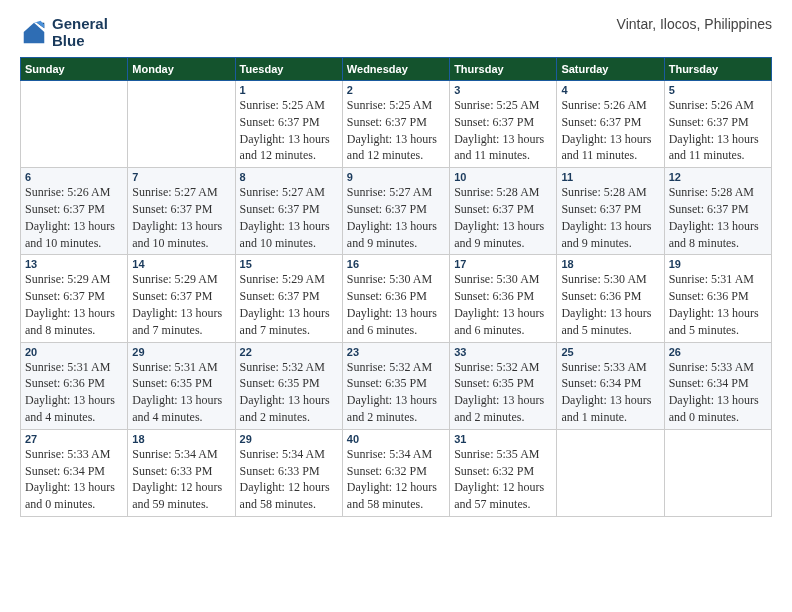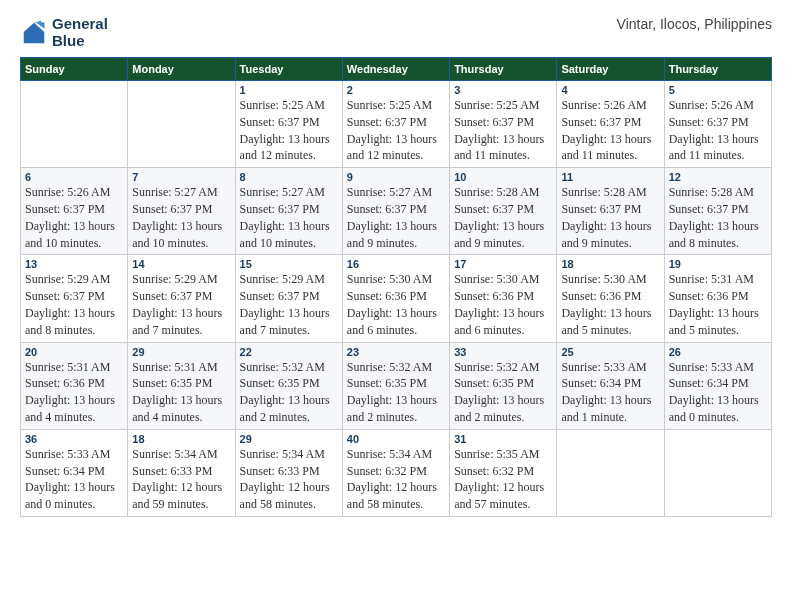--- a/index.html
+++ b/index.html
@@ -347,21 +347,21 @@
         <span class="day-number">26</span>
         <div class="day-info">
           Sunrise: 5:33 AM<br>
           Sunset: 6:34 PM<br>
           Daylight: 13 hours and 0 minutes.
         </div>
       </td>
         </tr>
         <tr>
           <td>
-        <span class="day-number">36</span>
+        <span class="day-number">27</span>
         <div class="day-info">
           Sunrise: 5:33 AM<br>
           Sunset: 6:34 PM<br>
           Daylight: 13 hours and 0 minutes.
         </div>
       </td>
           <td>
         <span class="day-number">18</span>
         <div class="day-info">
           Sunrise: 5:34 AM<br>

